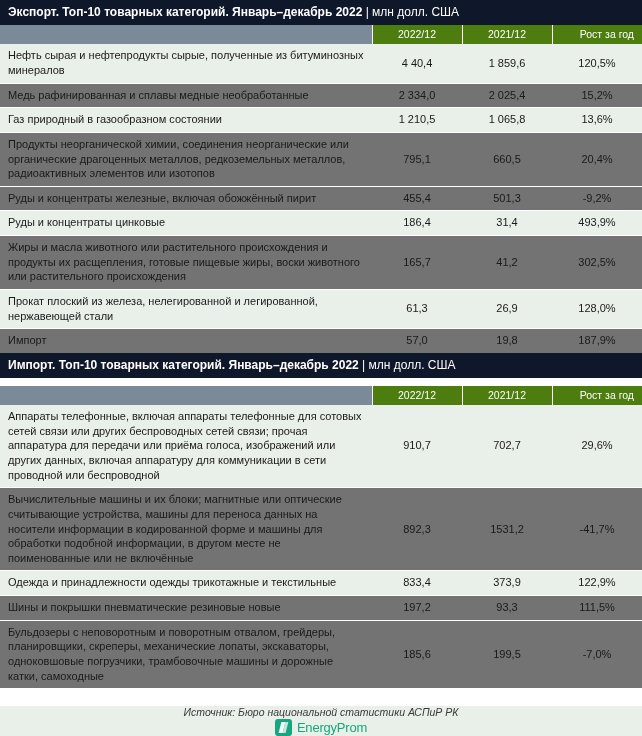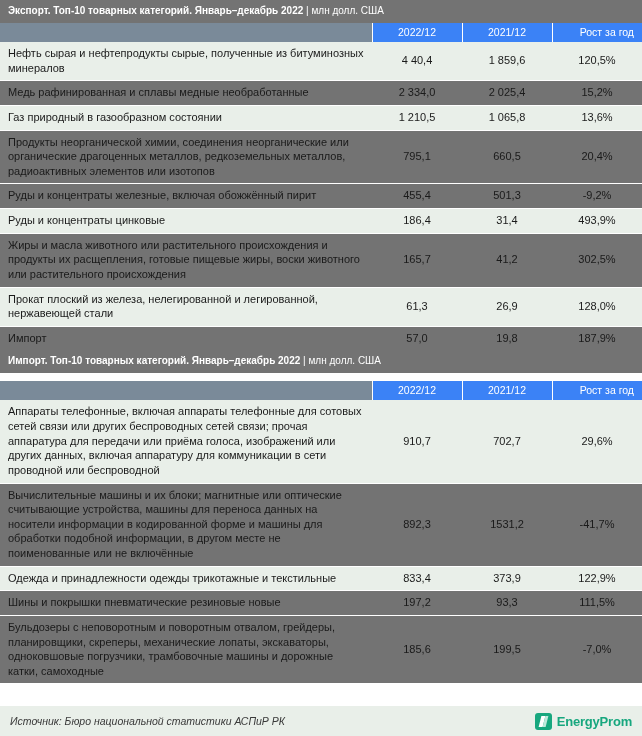--- a/index.html
+++ b/index.html
@@ -13,40 +13,40 @@
     color: #1a1a1a;
   }
   .page {
     width: 642px;
     height: 736px;
     position: relative;
     overflow: hidden;
   }
   
   .section-title {
-    background: #737373;
+    background: #0f172a;
     color: #ffffff;
-    font-size: 10px;
+    font-size: 12px;
     padding: 5px 8px 6px 8px;
     line-height: 1.2;
   }
   .section-title .bold { font-weight: bold; }
   .section-title .light { font-weight: normal; }
   
   table {
     border-collapse: collapse;
     width: 642px;
     table-layout: fixed;
   }
   col.c-name  { width: 372px; }
   col.c-v1    { width: 90px; }
   col.c-v2    { width: 90px; }
   col.c-v3    { width: 90px; }
   thead th {
-    background: #3b82f6;
+    background: #4d7c0f;
     color: #ffffff;
     font-weight: normal;
     font-size: 10.5px;
     padding: 3px 8px 4px 8px;
     text-align: center;
     border-right: 1px solid #ffffff;
   }
   thead th.empty { background: #7A8A99; border-right: 1px solid #ffffff; }
   thead th:last-child { border-right: none; text-align: right; }
   tbody td {
@@ -65,20 +65,21 @@
   
   .footer {
     position: absolute;
     left: 0; right: 0; bottom: 0;
     height: 30px;
     background: #E9EFE9;
     display: flex;
     align-items: center;
     justify-content: space-between;
     padding: 0 10px;
+    flex-direction: column;
   }
   .footer .source {
     font-style: italic;
     font-size: 10.5px;
     color: #3a3a3a;
   }
   .logo {
     display: flex;
     align-items: center;
     gap: 5px;
@@ -100,21 +101,21 @@
   .logo .mark::after {
     content: "";
     position: absolute;
     left: 9px; top: 3px;
     width: 3px; height: 11px;
     background: #bfe9dc;
     transform: skewX(-14deg);
   }
   .logo .wordmark {
     font-size: 13px;
-    font-weight: bold;
+    font-weight: normal;
     color: #17A77E;
     letter-spacing: -0.2px;
   }
 </style>
 </head>
 <body>
 
 <div class="page">
 
   <div class="section-title">

